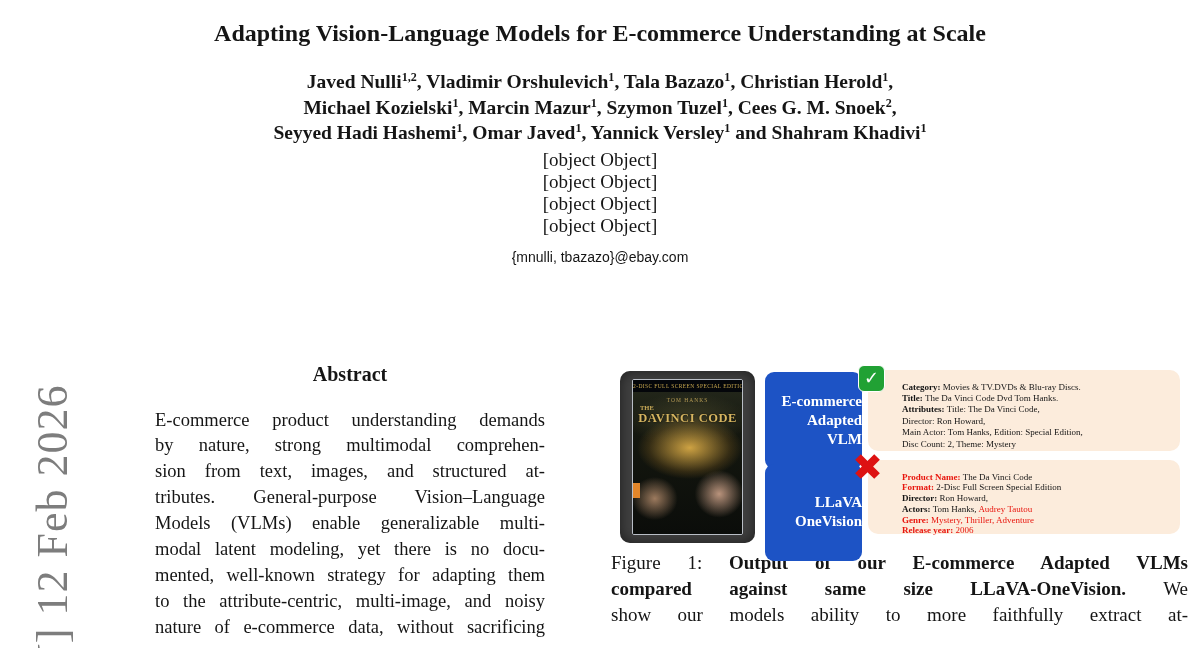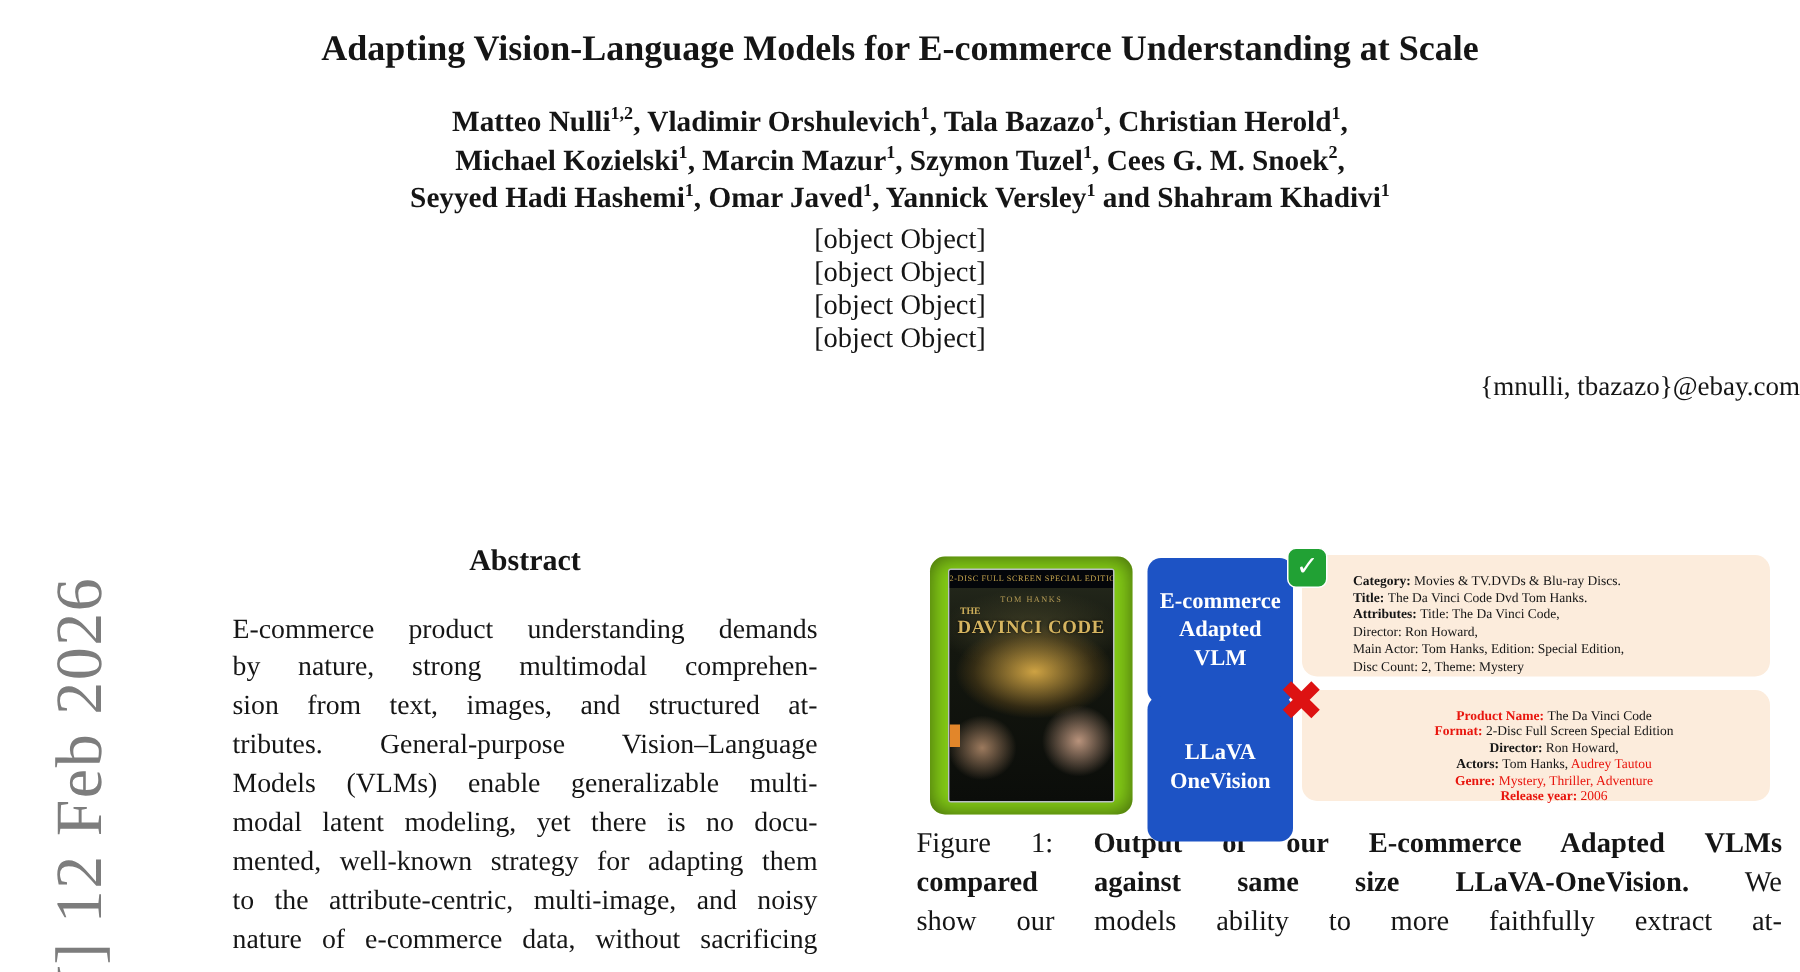--- a/index.html
+++ b/index.html
@@ -7,63 +7,63 @@
         font-family:"Liberation Serif", serif;color:#151515;}
 
   
   .watermark{position:absolute;left:27px;top:676px;transform:rotate(-90deg);transform-origin:0 0;
              white-space:nowrap;font-size:44px;color:#7d7d7d;letter-spacing:1px;}
 
   
   .title{text-align:center;padding-top:20px;font-size:24px;font-weight:bold;}
   .authors{margin-top:22px;text-align:center;font-size:19.5px;font-weight:bold;line-height:25.5px;}
   .affil{margin-top:3px;text-align:center;font-size:19px;line-height:22px;}
-  .email{margin-top:8px;text-align:right;font-size:18px;line-height:24px;
-         font-family:Liberation Serif, serif;}
+  .email{margin-top:8px;text-align:center;font-size:14px;line-height:24px;
+         font-family:Liberation Sans, sans-serif;}
   sup{font-size:62%;line-height:0;}
 
   
   .cols{display:flex;margin-top:94px;}
   .leftcol{width:390px;margin-left:155px;}
   .rightcol{width:577px;margin-left:66px;}
 
   .abs-heading{text-align:center;font-size:20px;font-weight:bold;margin-bottom:22px;}
   .abs-body{font-size:18.5px;line-height:25.9px;}
   .jl{text-align:justify;text-align-last:justify;}
 
   
   .figure{position:relative;height:182px;}
-  .dvd{position:absolute;left:9px;top:8px;width:135px;height:172px;background:#84cc16;
+  .dvd{position:absolute;left:9px;top:8px;width:135px;height:172px;background:#404040;
        border-radius:10px;box-shadow:inset 0 0 14px rgba(0,0,0,.55);}
   .dvd-case{position:absolute;left:12px;top:8px;right:12px;bottom:8px;background:#10141b;
             border:1px solid #b9bec6;border-radius:2px;overflow:hidden;}
   .dvd-art{position:absolute;inset:0;
       background:
         radial-gradient(ellipse 62% 26% at 52% 44%, rgba(216,170,70,.95), rgba(130,96,34,.3) 60%, rgba(0,0,0,0) 78%),
         radial-gradient(ellipse 30% 20% at 20% 77%, #9c7a5e, rgba(0,0,0,0) 70%),
         radial-gradient(ellipse 32% 22% at 79% 74%, #b9937c, rgba(0,0,0,0) 70%),
         radial-gradient(ellipse 70% 22% at 50% 26%, rgba(90,85,50,.55), rgba(0,0,0,0) 80%),
         linear-gradient(180deg,#262a1d 0%,#14170f 35%,#0b0d0a 100%);}
   .dvd-band{position:relative;height:12px;background:#04060a;color:#c9a84f;font-size:5.5px;
             line-height:12px;text-align:center;white-space:nowrap;overflow:hidden;letter-spacing:.4px;}
   .dvd-actor{position:relative;margin-top:5px;text-align:center;color:#b59b55;font-size:5.5px;letter-spacing:1px;}
   .dvd-the{position:relative;margin:1px 0 0 7px;color:#c9ab58;font-size:6.5px;font-weight:bold;}
   .dvd-title{position:relative;text-align:center;color:#d6b560;font-size:12.5px;font-weight:bold;
              letter-spacing:.5px;text-shadow:0 0 2px rgba(0,0,0,.8);}
   .dvd-sticker{position:absolute;left:0;bottom:36px;width:7px;height:15px;background:#e2862a;}
 
   .modelbox{position:absolute;left:154px;width:97px;height:97px;background:#1d53c5;border-radius:9px;
             color:#ffffff;font-weight:bold;font-size:15px;line-height:19px;text-align:center;
-            display:flex;flex-direction:column;justify-content:center;}
+            display:flex;flex-direction:column;justify-content:center;align-items:flex-end;}
   .mb1{top:9px;} .mb2{top:101px;}
 
   .outbox{position:absolute;left:257px;width:312px;background:#fcecdc;border-radius:10px;
           font-size:9px;line-height:11px;padding:12px 10px 6px 34px;box-sizing:border-box;}
   .ob1{top:7px;height:81px;line-height:11.4px;}
-  .ob2{top:97px;height:74px;line-height:10.8px;text-align:center;}
+  .ob2{top:97px;height:74px;line-height:10.8px;}
   .bl{font-weight:bold;}
   .rl{font-weight:bold;color:#e8150d;}
   .red{color:#e8150d;}
 
   .check{position:absolute;left:247px;top:2px;width:25px;height:25px;background:#21a134;
          border:1.5px solid #ffffff;border-radius:6px;color:#ffffff;font-size:18px;font-weight:bold;
          line-height:24px;text-align:center;z-index:2;font-family:"DejaVu Sans",sans-serif;}
   .cross{position:absolute;left:241px;top:86px;color:#dd1212;font-size:37px;font-weight:bold;
          line-height:37px;z-index:2;font-family:"DejaVu Sans",sans-serif;}
 
@@ -73,21 +73,21 @@
 </head>
 <body>
 
 <div class="page">
 
   <div class="watermark">V] 12 Feb 2026</div>
 
   <div class="title">Adapting Vision-Language Models for E-commerce Understanding at Scale</div>
 
   <div class="authors">
-      <div class="line"><span>Matteo Nulli</span><sup>1,2</sup><span>, Vladimir Orshulevich</span><sup>1</sup><span>, Tala Bazazo</span><sup>1</sup><span>, Christian Herold</span><sup>1</sup><span>,</span></div>
+      <div class="line"><span>Javed Nulli</span><sup>1,2</sup><span>, Vladimir Orshulevich</span><sup>1</sup><span>, Tala Bazazo</span><sup>1</sup><span>, Christian Herold</span><sup>1</sup><span>,</span></div>
       <div class="line"><span>Michael Kozielski</span><sup>1</sup><span>, Marcin Mazur</span><sup>1</sup><span>, Szymon Tuzel</span><sup>1</sup><span>, Cees G. M. Snoek</span><sup>2</sup><span>,</span></div>
       <div class="line"><span>Seyyed Hadi Hashemi</span><sup>1</sup><span>, Omar Javed</span><sup>1</sup><span>, Yannick Versley</span><sup>1</sup><span> and Shahram Khadivi</span><sup>1</sup></div>
     </div>
 
   <div class="affil">
       <div class="line"><span>[object Object]</span></div>
       <div class="line"><span>[object Object]</span></div>
       <div class="line"><span>[object Object]</span></div>
       <div class="line"><span>[object Object]</span></div>
     </div>

